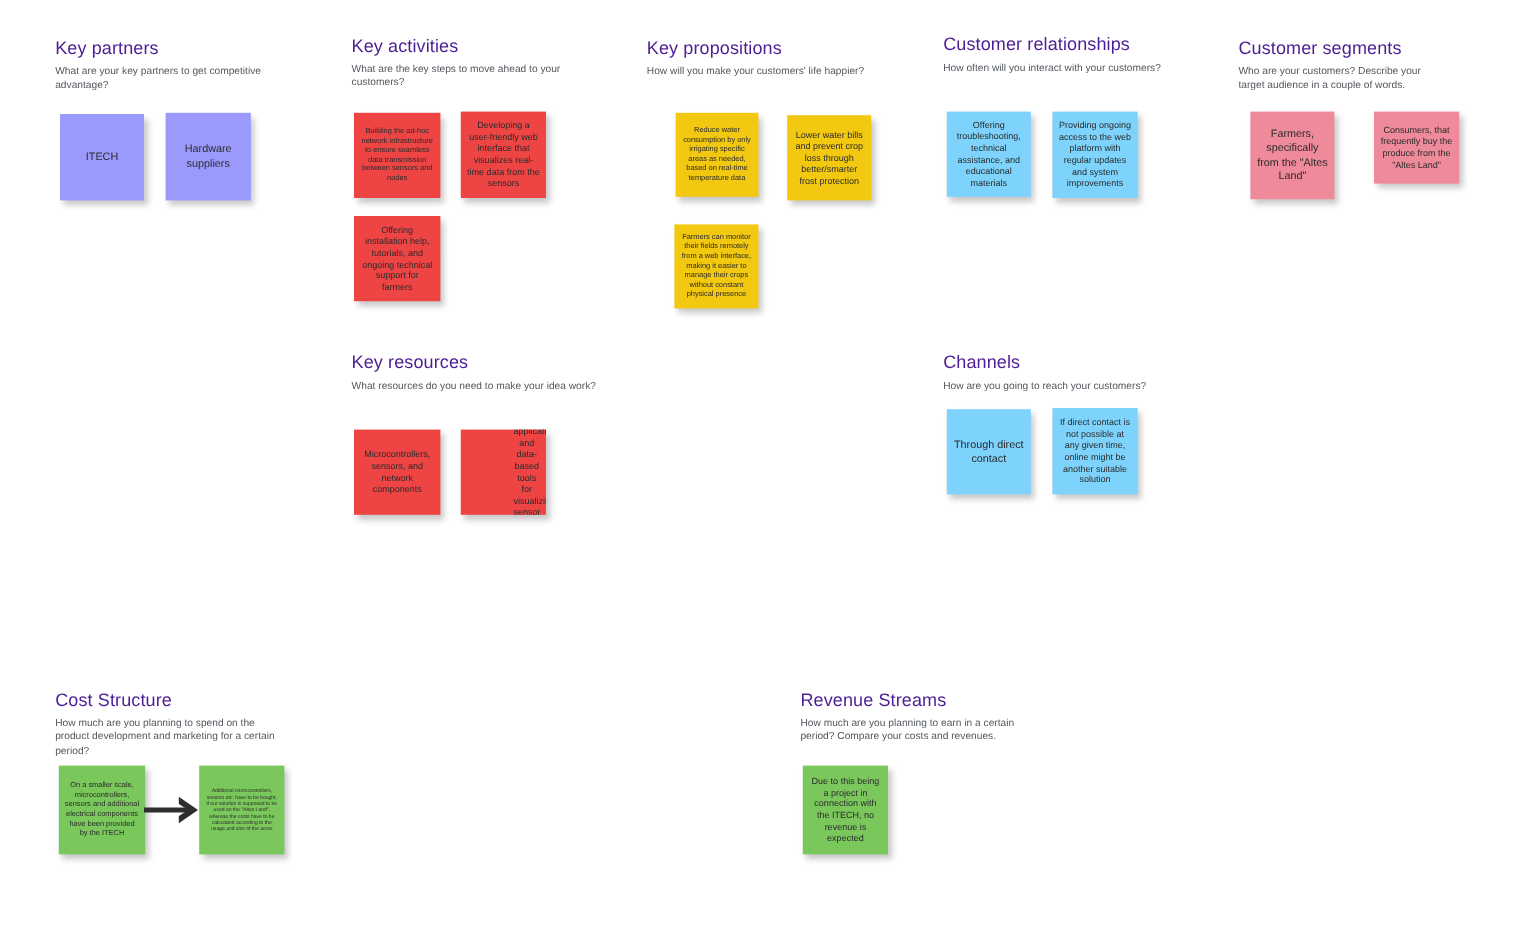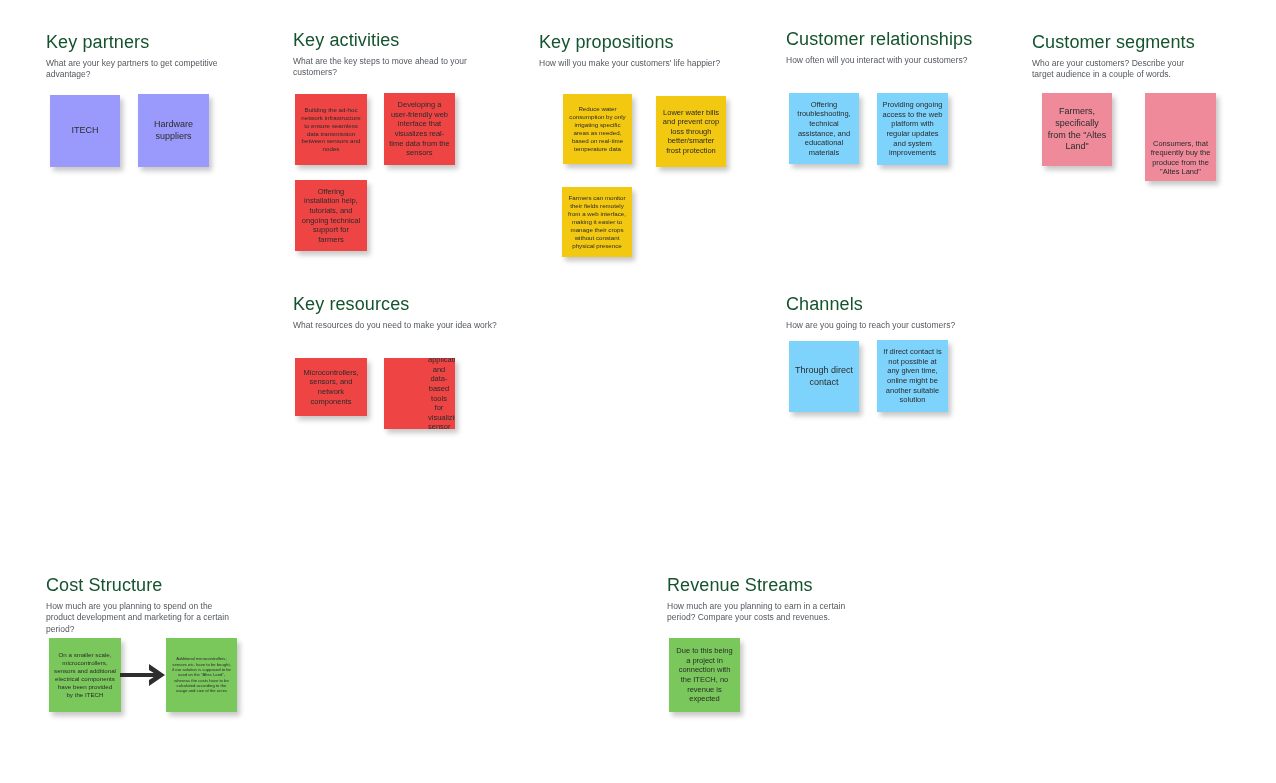--- a/index.html
+++ b/index.html
@@ -16,23 +16,23 @@
     overflow: hidden;
   }
   .canvas {
     position: absolute;
     inset: 0;
   }
   .section {
     position: absolute;
   }
   .section-title {
-    font-size: 18px;
+    font-size: 15px;
     font-weight: 400;
-    color: #14532d;
+    color: #4c1d95;
     letter-spacing: 0.1px;
     margin: 0 0 5px 0;
     white-space: nowrap;
   }
   .section-sub {
     font-size: 8.5px;
     line-height: 1.35;
     color: #53585e;
     margin: 0;
     font-weight: 400;
@@ -139,31 +139,31 @@
   </div>
 
   <div class="section" style="left:1032px; top:32px;">
     <h2 class="section-title">Customer segments</h2>
     <p class="section-sub" style="max-width:170px;">Who are your customers? Describe your target audience in a couple of words.</p>
   </div>
   <div class="notes">
     <div class="note pink" style="left:1042px; top:93px; width:70px; height:73px;">
       <span class="t-lg">Farmers, specifically from the "Altes Land"</span>
     </div>
-    <div class="note pink" style="left:1145px; top:93px; width:71px; height:88px;align-items:flex-end;">
+    <div class="note pink" style="left:1145px; top:93px; width:71px; height:60px;">
       <span class="t-md">Consumers, that frequently buy the produce from the "Altes Land"</span>
     </div>
   </div>
 
   <div class="section" style="left:293px; top:294px;">
     <h2 class="section-title">Key resources</h2>
     <p class="section-sub" style="max-width:215px;">What resources do you need to make your idea work?</p>
   </div>
   <div class="notes">
-    <div class="note blue" style="left:295px; top:358px; width:72px; height:58px;justify-content:center;">
+    <div class="note blue" style="left:295px; top:358px; width:72px; height:71px;justify-content:center;">
       <span class="t-md">Microcontrollers, sensors, and network components</span>
     </div>
     <div class="note blue" style="left:384px; top:358px; width:71px; height:71px;padding-left:44px;">
       <span class="t-md">Web application and data-based tools for visualizing sensor data</span>
     </div>
   </div>
 
   <div class="section" style="left:786px; top:294px;">
     <h2 class="section-title">Channels</h2>
     <p class="section-sub" style="max-width:215px;">How are you going to reach your customers?</p>

